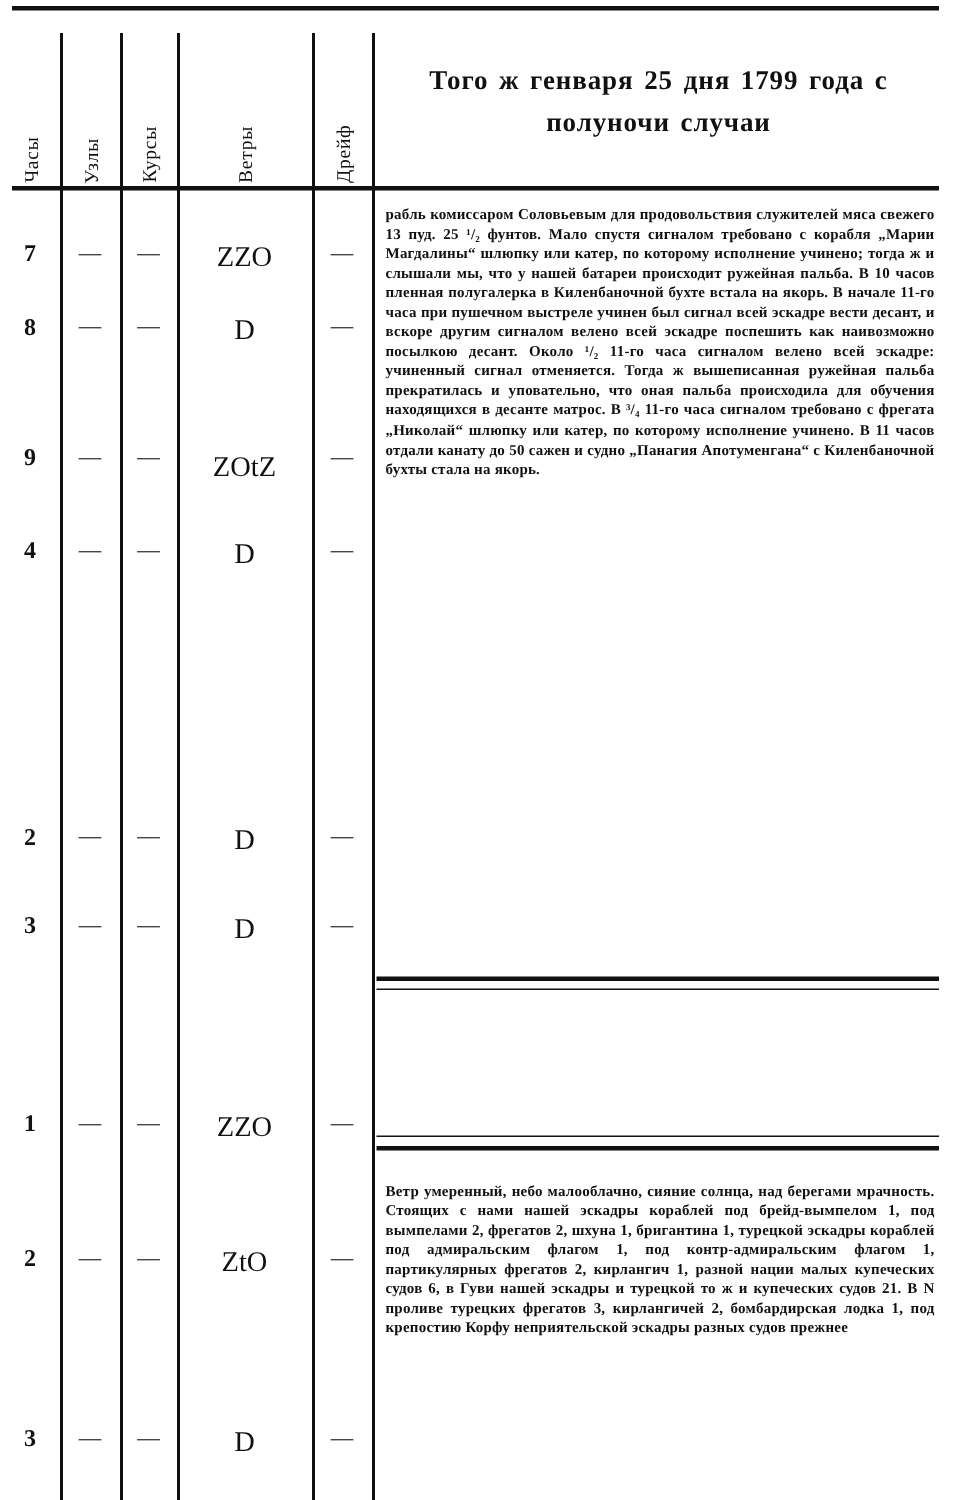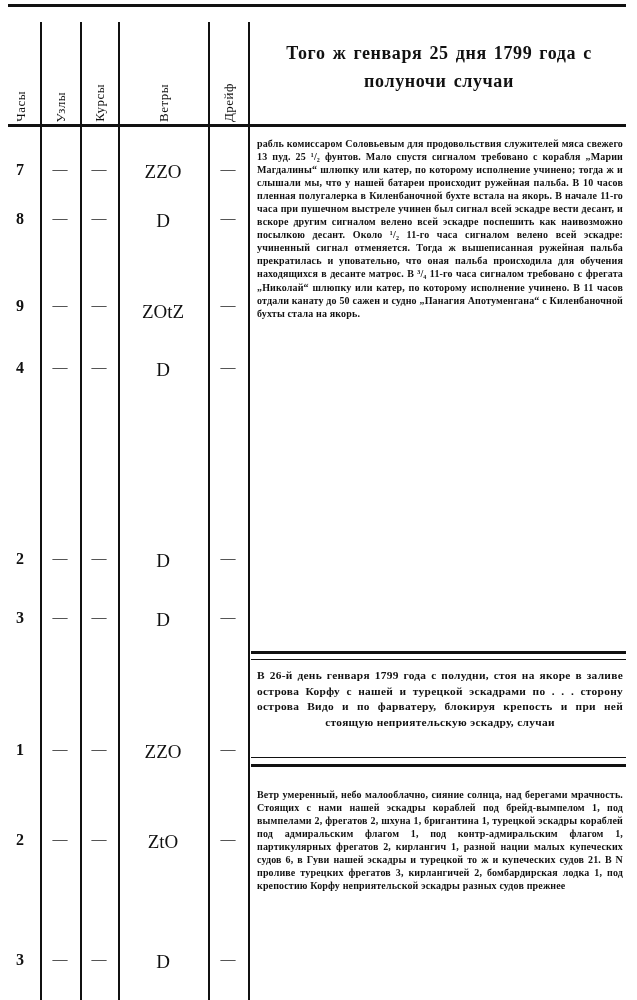--- a/index.html
+++ b/index.html
@@ -227,23 +227,20 @@
   <div class="cell hour" style="top:610px">3</div>
   <div class="cell knots dash" style="top:610px">—</div>
   <div class="cell course dash" style="top:610px">—</div>
   <div class="cell wind" style="top:610px">D</div>
   <div class="cell drift dash" style="top:610px">—</div>
 
   <div class="narr" id="narrative-1">
     <p>рабль комиссаром Соловьевым для продовольствия служителей мяса свежего 13 пуд. 25 ¹/₂ фунтов. Мало спустя сигналом требовано с корабля „Марии Магдалины“ шлюпку или катер, по которому исполнение учинено; тогда ж и слышали мы, что у нашей батареи происходит ружейная пальба. В 10 часов пленная полугалерка в Киленбаночной бухте встала на якорь. В начале 11-го часа при пушечном выстреле учинен был сигнал всей эскадре вести десант, и вскоре другим сигналом велено всей эскадре поспешить как наивозможно посылкою десант. Около ¹/₂ 11-го часа сигналом велено всей эскадре: учиненный сигнал отменяется. Тогда ж вышеписанная ружейная пальба прекратилась и уповательно, что оная пальба происходила для обучения находящихся в десанте матрос. В ³/₄ 11-го часа сигналом требовано с фрегата „Николай“ шлюпку или катер, по которому исполнение учинено. В 11 часов отдали канату до 50 сажен и судно „Панагия Апотуменгана“ с Киленбаночной бухты стала на якорь.</p>
   </div>
 
-  <div class="subhead">
-    <p>В 26-й день генваря 1799 года с полудни, стоя на якоре в заливе острова Корфу с нашей и турецкой эскадрами по . . . сторону острова Видо и по фарватеру, блокируя крепость и при ней стоящую неприятельскую эскадру, случаи</p>
-  </div>
 
   <div class="cell hour" style="top:742px">1</div>
   <div class="cell knots dash" style="top:742px">—</div>
   <div class="cell course dash" style="top:742px">—</div>
   <div class="cell wind" style="top:742px">ZZO</div>
   <div class="cell drift dash" style="top:742px">—</div>
 
   <div class="cell hour" style="top:832px">2</div>
   <div class="cell knots dash" style="top:832px">—</div>
   <div class="cell course dash" style="top:832px">—</div>

